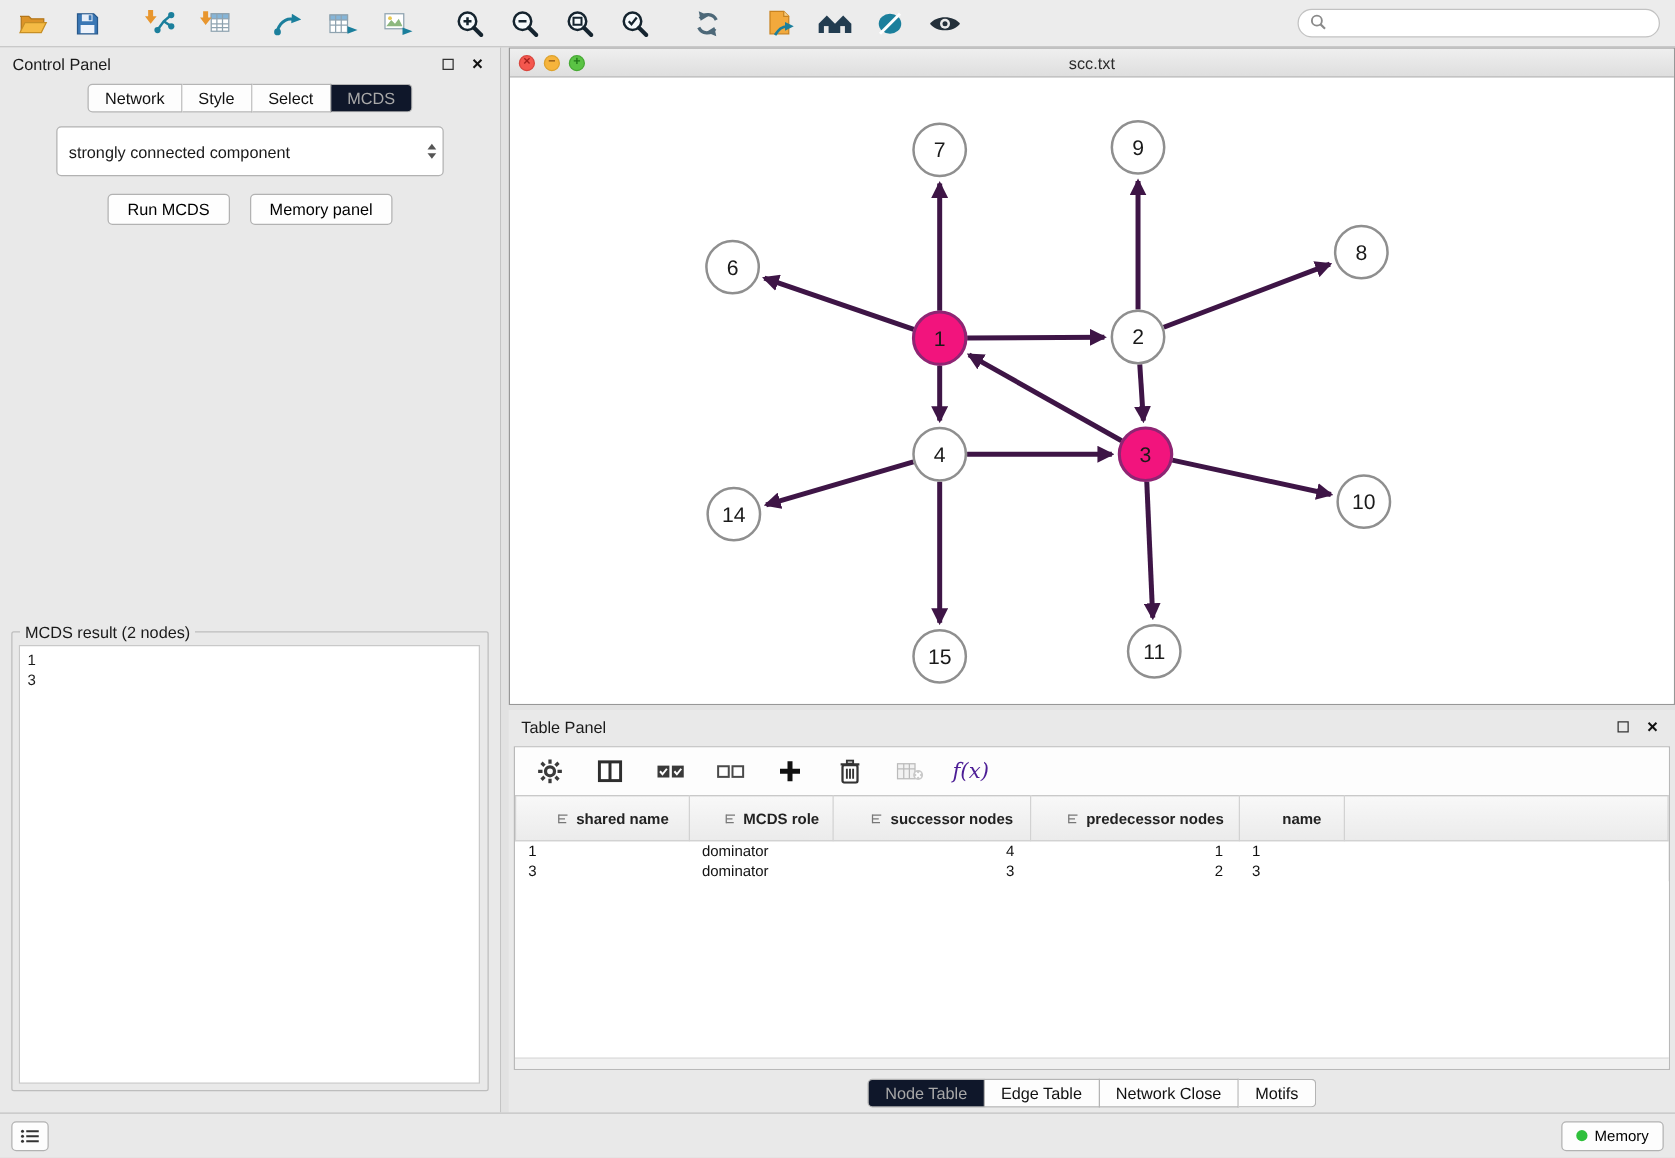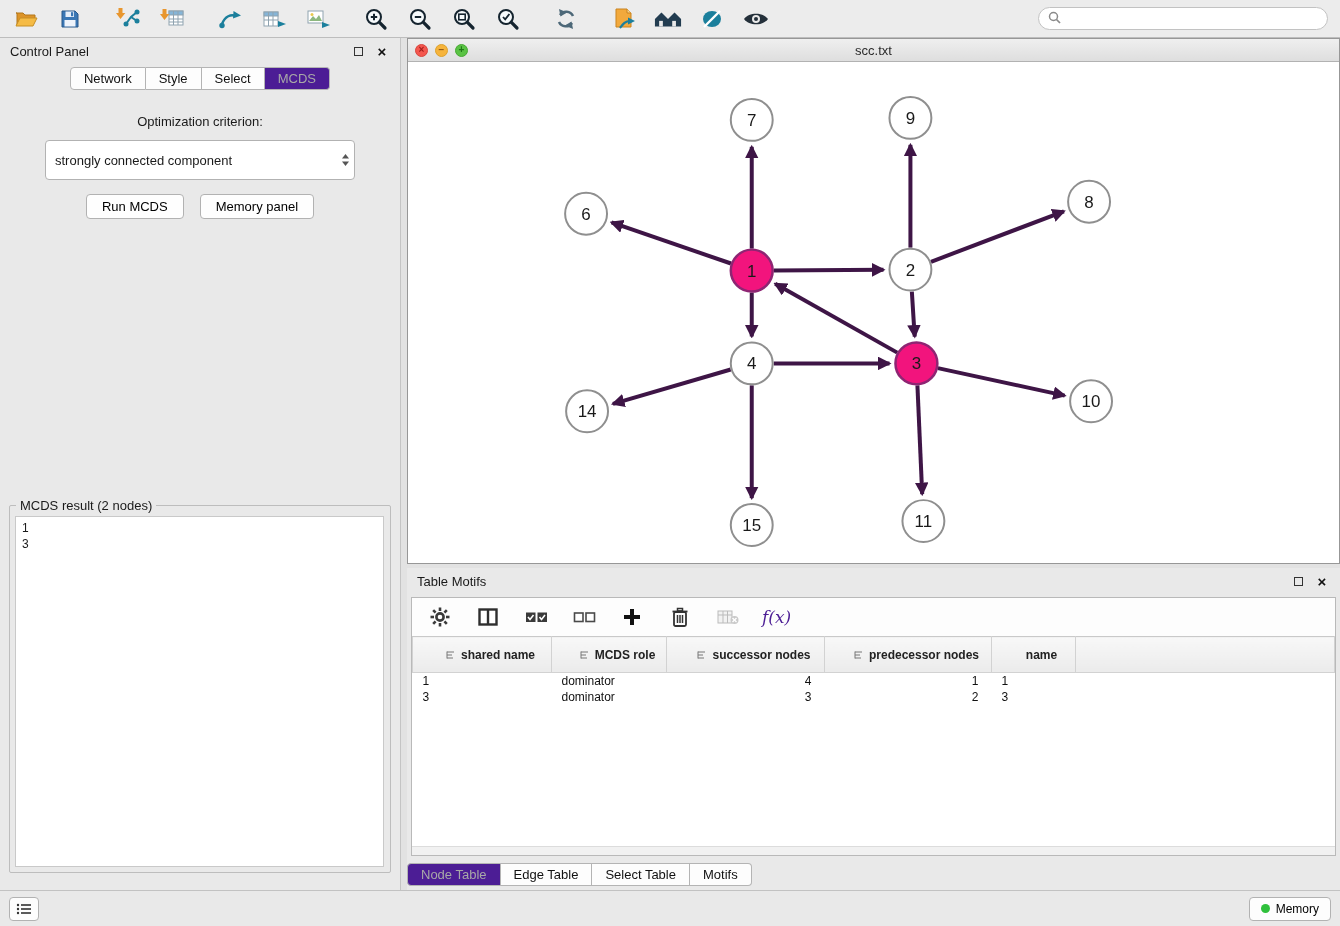--- a/index.html
+++ b/index.html
@@ -59,21 +59,21 @@
   .float-square { width: 9px; height: 9px; border: 1.5px solid #333; display: inline-block; }
   .close-x { font-size: 15px; font-weight: bold; color: #111; line-height: 1; }
 
   .seg-tabs { display: flex; justify-content: center; margin-top: 2px; }
   .seg-tab {
     padding: 3px 13px; font-size: 13px; font-family: "Liberation Sans", sans-serif;
     background: #fdfdfd; border: 1px solid #b4b4b4; border-left: none; color: #111;
   }
   .seg-tab:first-child { border-left: 1px solid #b4b4b4; border-radius: 4px 0 0 4px; }
   .seg-tab:last-child { border-radius: 0 4px 4px 0; }
-  .seg-tab.active { background: #4c1d95; color: #a8a8a8; }
+  .seg-tab.active { background: #0f172a; color: #a8a8a8; }
 
   .cp-content { flex: 1; display: flex; flex-direction: column; min-height: 0; }
   .opt-label { text-align: center; margin-top: 24px; font-size: 13px; }
   .dropdown {
     margin: 11px auto 0; width: 310px; height: 40px;
     background: #fff; border: 1px solid #b2b2b2; border-radius: 4px;
     display: flex; align-items: center; padding: 0 4px 0 9px; font-size: 13px;
   }
   .dd-arrows { margin-left: auto; display: flex; flex-direction: column; align-items: center; line-height: 0; }
   .btn-row { display: flex; justify-content: center; gap: 16px; margin-top: 14px; }
@@ -138,21 +138,21 @@
     background: linear-gradient(#f8f8f8, #ebebeb);
     border: 1px solid #d2d2d2; border-top: 1px solid #c9c9c9;
     height: 36px; font-weight: bold; font-size: 12px; color: #222; padding-left: 16px;
   }
   .th-inner { display: flex; align-items: center; justify-content: center; gap: 5px; }
   table.ntable td { height: 16px; font-size: 12px; color: #111; overflow: hidden; white-space: nowrap; }
   td.a-left  { text-align: left;  padding-left: 10px; }
   td.a-right { text-align: right; padding-right: 13px; }
   .tp-fill { flex: 1; background: #fff; }
   .tp-hscroll { height: 9px; flex: 0 0 9px; background: #f1f1f1; border-top: 1px solid #dcdcdc; }
-  .tp-tabs { height: 34px; flex: 0 0 34px; display: flex; align-items: center; }
+  .tp-tabs { height: 34px; flex: 0 0 34px; display: flex; align-items: center; justify-content: center; }
 
   
   .statusbar {
     height: 36px; flex: 0 0 36px;
     background: #e9e9e9; border-top: 1px solid #c2c2c2;
     display: flex; align-items: center; justify-content: space-between; padding: 0 9px;
   }
   .status-btn {
     width: 30px; height: 24px; background: #fdfdfd;
     border: 1px solid #b2b2b2; border-radius: 4px;
@@ -334,21 +334,20 @@
             <span class="close-x">×</span>
           </button>
       </div>
       <div class="seg-tabs">
         <button class="seg-tab">Network</button>
         <button class="seg-tab">Style</button>
         <button class="seg-tab">Select</button>
         <button class="seg-tab active">MCDS</button>
       </div>
       <div class="cp-content">
-        <div class="opt-label">Optimization criterion:</div>
         <div class="dropdown">
           <span>strongly connected component</span>
           <span class="dd-arrows">
             <svg width="9" height="14" viewBox="0 0 9 14">
                 <path d="M4.5 1 L8 5.5 H1 z" fill="#555"></path>
                 <path d="M4.5 13 L1 8.5 H8 z" fill="#555"></path>
               </svg>
           </span>
         </div>
         <div class="btn-row">
@@ -419,21 +418,21 @@
               <circle cx="340" cy="464" r="21" fill="#ffffff" stroke="#8f8f8f" stroke-width="2"></circle>
               <text x="340" y="470" text-anchor="middle" font-size="17" fill="#1a1a1a">15</text>
               <circle cx="512" cy="460" r="21" fill="#ffffff" stroke="#8f8f8f" stroke-width="2"></circle>
               <text x="512" y="466" text-anchor="middle" font-size="17" fill="#1a1a1a">11</text>
             </svg>
         </div>
       </div>
 
       <div class="table-panel">
         <div class="panel-header">
-          <span>Table Motifs</span>
+          <span>Table Panel</span>
           <span class="spacer"></span>
           <button class="ph-icon">
               <span class="float-square"></span>
             </button>
           <button class="ph-icon">
               <span class="close-x">×</span>
             </button>
         </div>
         <div class="tp-content">
           <div class="tp-toolbar">
@@ -583,21 +582,21 @@
               </tr>
             </tbody>
           </table>
           <div class="tp-fill"></div>
           <div class="tp-hscroll"></div>
         </div>
         <div class="tp-tabs">
           <div class="seg-tabs">
             <button class="seg-tab active">Node Table</button>
             <button class="seg-tab">Edge Table</button>
-            <button class="seg-tab">Select Table</button>
+            <button class="seg-tab">Network Close</button>
             <button class="seg-tab">Motifs</button>
           </div>
         </div>
       </div>
 
     </div>
   </div>
 
   <div class="statusbar">
     <button class="status-btn">

